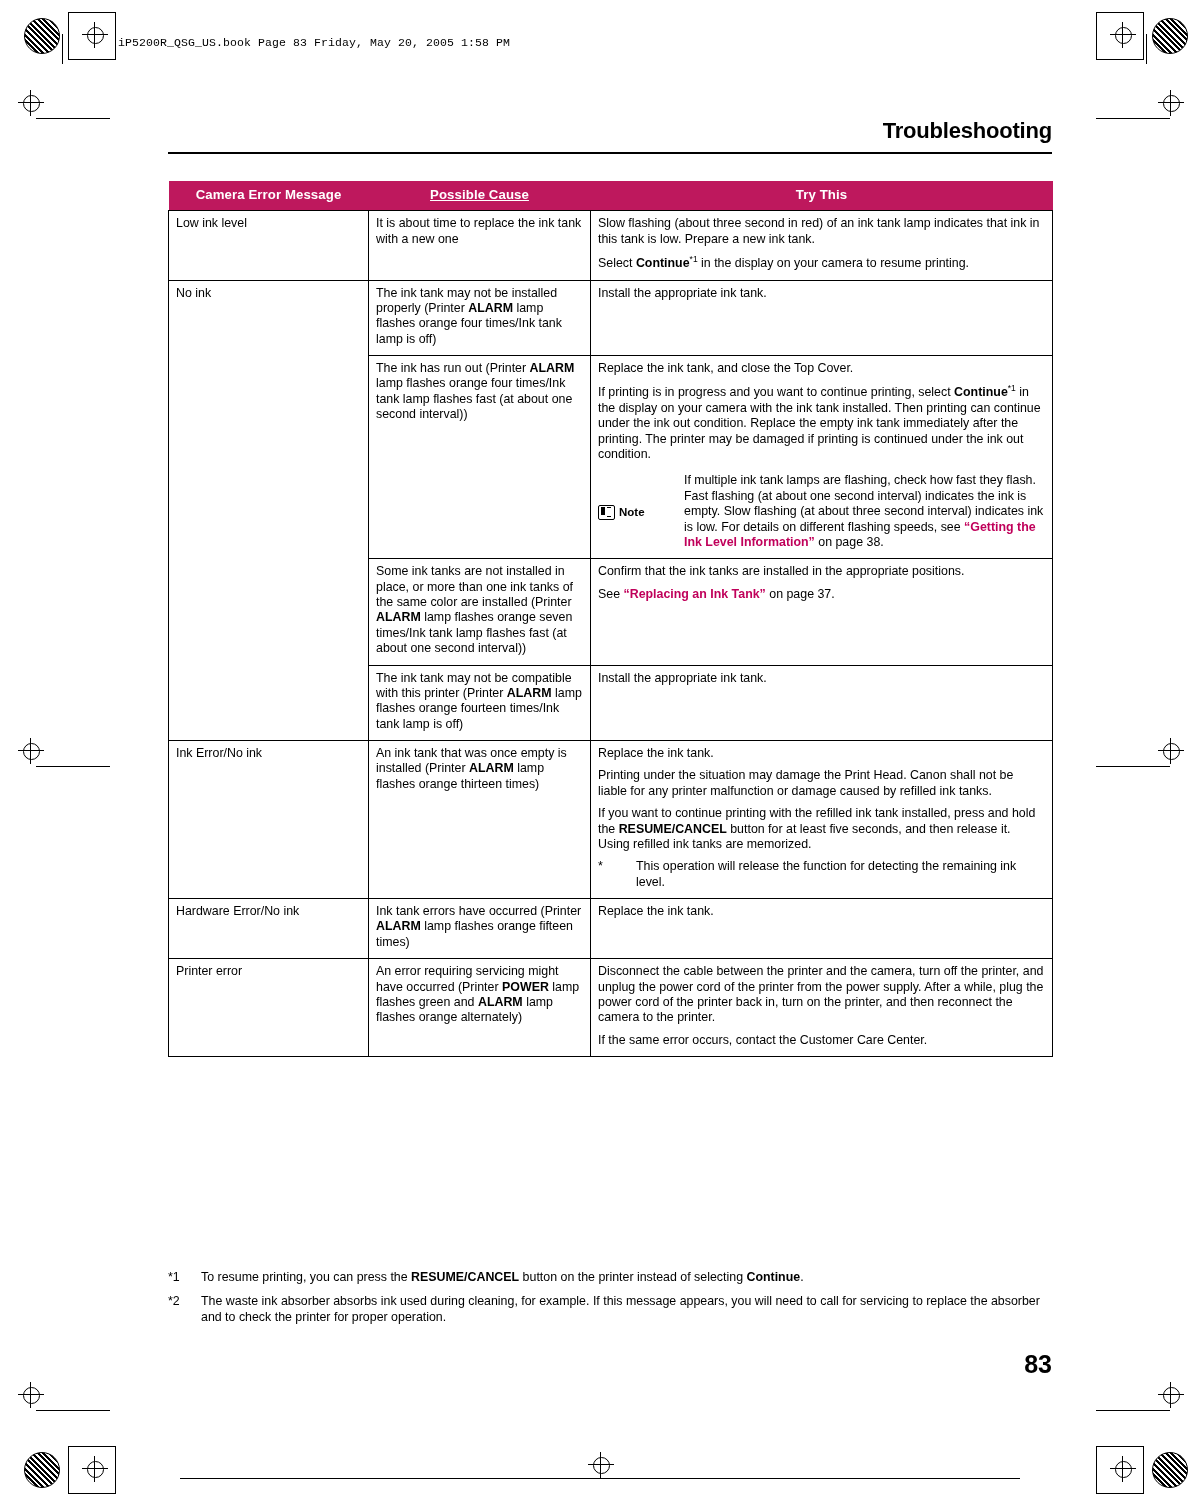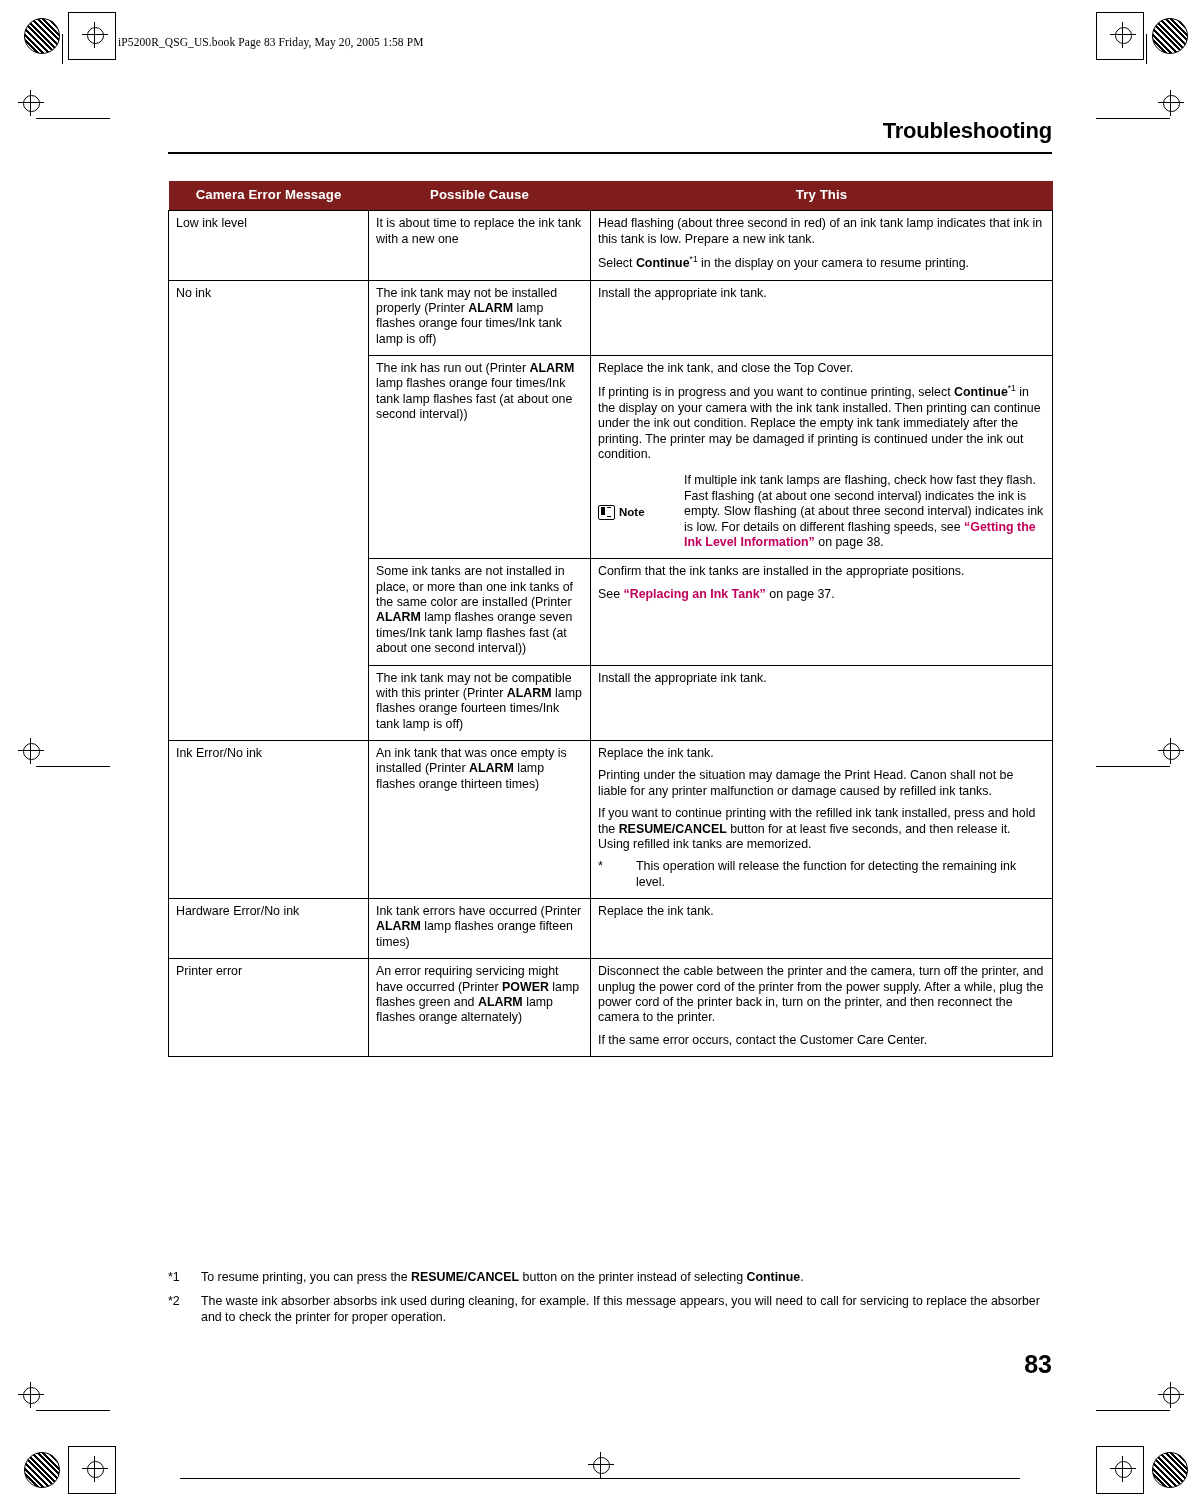--- a/index.html
+++ b/index.html
@@ -52,21 +52,21 @@
     position: absolute;
     background: #000;
   }
 
   
   .file-header {
     position: absolute;
     left: 118px;
     top: 36px;
     font-size: 11.5px;
-    font-family: Liberation Serif, serif;
+    font-family: Liberation Mono, monospace;
     letter-spacing: 0.1px;
     white-space: nowrap;
   }
 
   .page-title {
     position: absolute;
     right: 152px;
     top: 118px;
     font-size: 22px;
     font-weight: bold;
@@ -89,35 +89,35 @@
     width: 884px;
   }
   table.err {
     border-collapse: collapse;
     width: 884px;
     table-layout: fixed;
     font-size: 12.4px;
     line-height: 1.24;
   }
   table.err th {
-    background: #7f1d1d;
+    background: #be185d;
     color: #fff;
     font-size: 13.2px;
     font-weight: bold;
     padding: 6px 4px 7px 4px;
     text-align: center;
     letter-spacing: 0.1px;
   }
   table.err td {
     border: 1px solid #000;
     vertical-align: top;
     padding: 5px 7px 8px 7px;
   }
   table.err th:nth-child(1) { width: 200px; }
-  table.err th:nth-child(2) { width: 222px; }
+  table.err th:nth-child(2) { width: 222px; text-decoration: underline; }
   table.err th:nth-child(3) { width: 462px; }
   col.c1 { width: 200px; }
   col.c2 { width: 222px; }
   col.c3 { width: 462px; }
 
   .cell p { margin: 0 0 7px 0; }
   .cell p:last-child { margin-bottom: 0; }
   .b { font-weight: bold; }
   .lnk { color: #c0005a; font-weight: bold; }
   sup { font-size: 8.5px; vertical-align: super; }
@@ -274,21 +274,21 @@
   <tbody>
 
     <tr>
       <td class="cell">
         <span>Low ink level</span>
       </td>
       <td class="cell">
         <span>It is about time to replace the ink tank with a new one</span>
       </td>
       <td class="cell">
-        <p><span>Head flashing (about three second in red) of an ink tank lamp indicates that ink in this tank is low. Prepare a new ink tank.</span></p>
+        <p><span>Slow flashing (about three second in red) of an ink tank lamp indicates that ink in this tank is low. Prepare a new ink tank.</span></p>
         <p><span>Select </span><span class="b">Continue</span><sup>*1</sup><span> in the display on your camera to resume printing.</span></p>
       </td>
     </tr>
 
     <tr>
       <td class="cell" rowspan="4">
         <span>No ink</span>
       </td>
       <td class="cell">
         <span>The ink tank may not be installed properly (Printer </span><span class="b">ALARM</span><span> lamp flashes orange four times/Ink tank lamp is off)</span>

